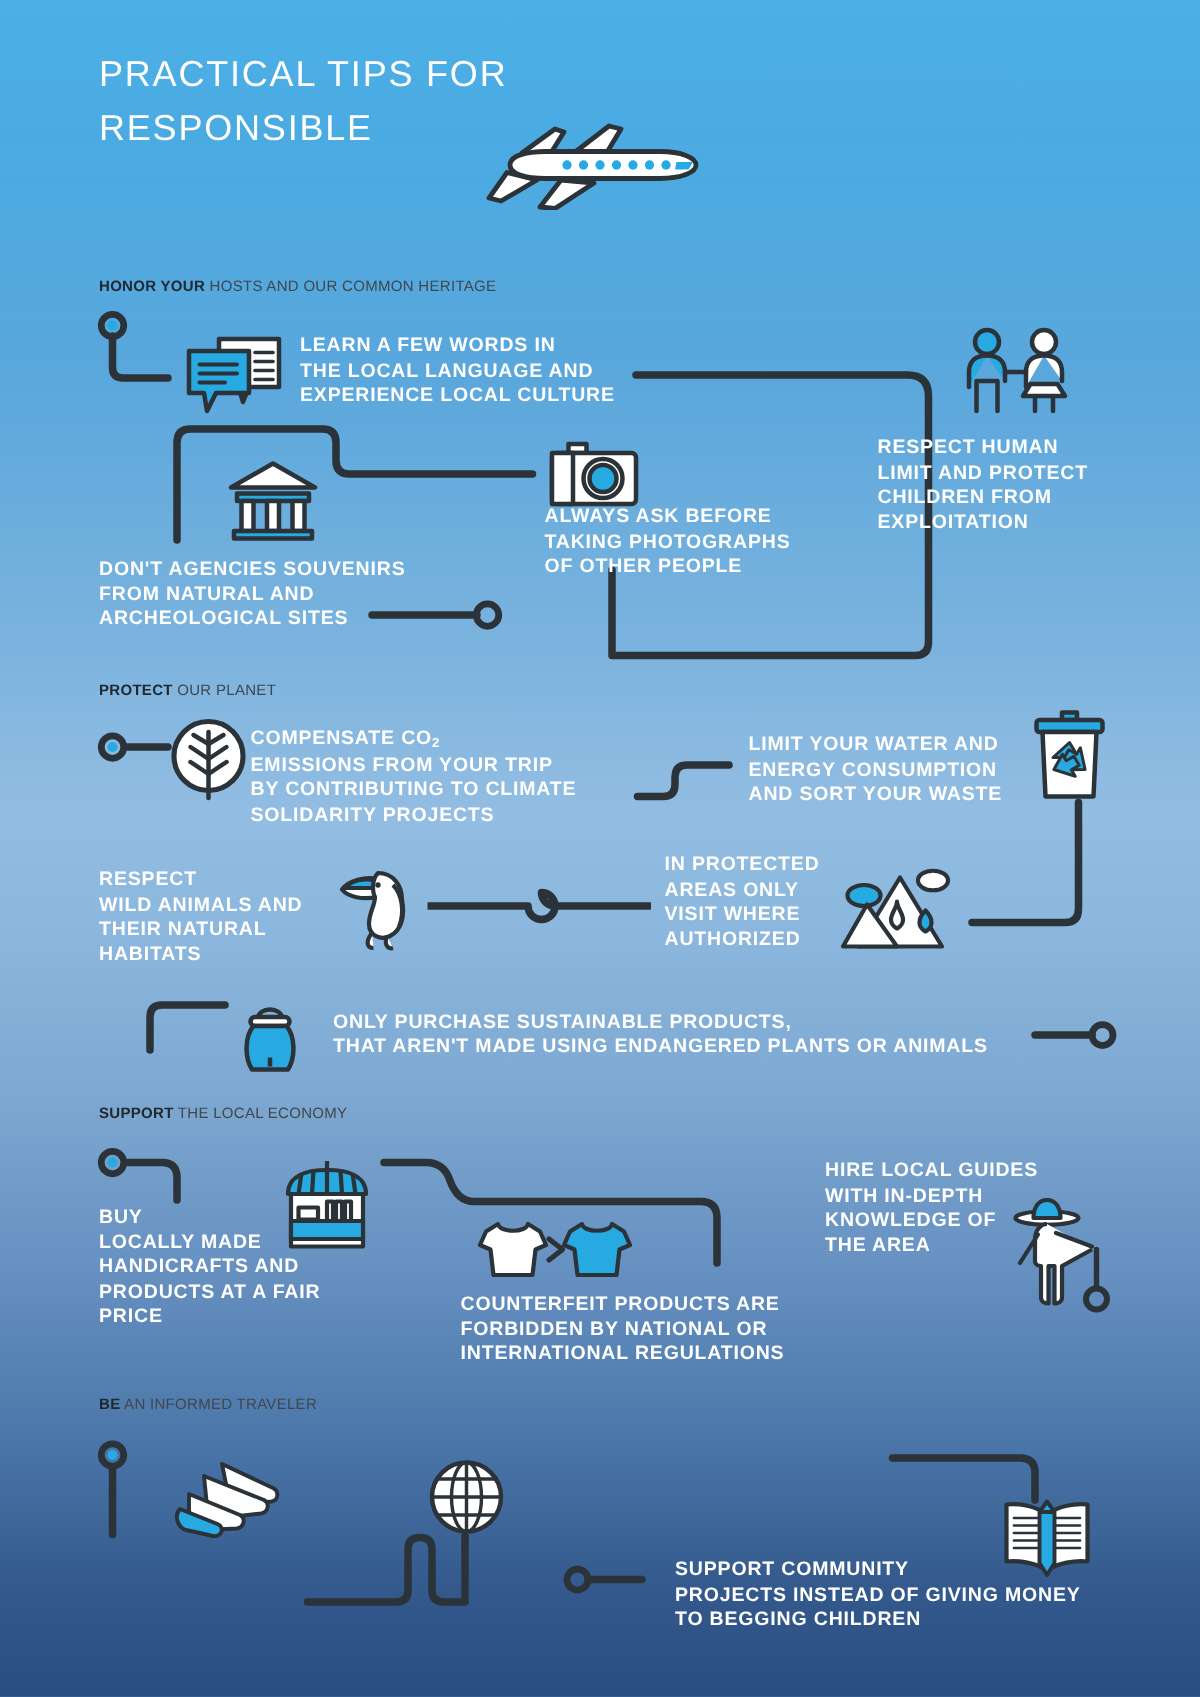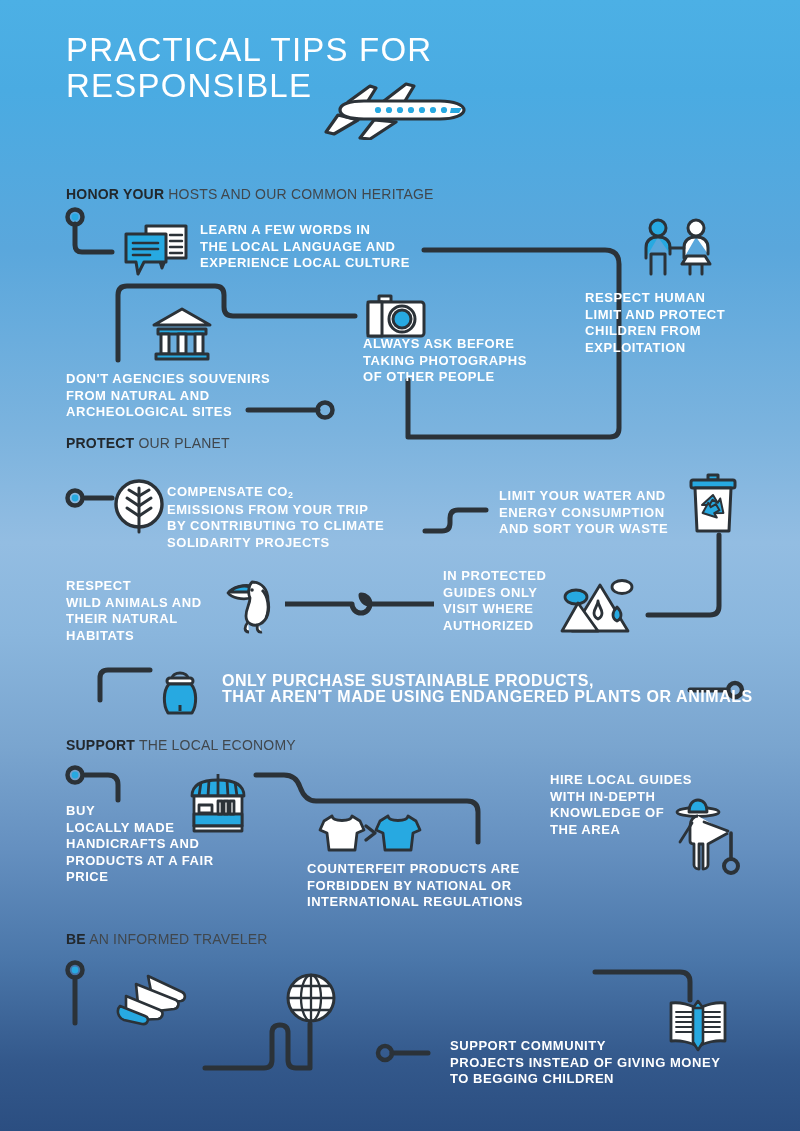--- a/index.html
+++ b/index.html
@@ -22,45 +22,45 @@
       #7aa5cf 66%,
       #6590c0 75%,
       #4a76a9 85%,
       #33588b 94%,
       #2b4e81 100%);
   }
 
   
   #title{
     position:absolute;left:66px;top:32px;width:420px;
-    font-size:33px;line-height:36px;font-weight:normal;
+    font-size:24px;line-height:36px;font-weight:normal;
     letter-spacing:1.2px;color:#ffffff;
   }
   #plane{ position:absolute; left:318px; top:80px; }
 
   
   .sec-head{
     position:absolute;
-    font-size:14px;letter-spacing:.2px;
+    font-size:10px;letter-spacing:.2px;
     white-space:nowrap;
   }
   .sec-head b{ font-weight:bold; color:#22282d; }
   .sec-head span{ font-weight:normal; color:#40474d; }
 
   
   .tip{
     position:absolute;
     font-weight:bold;
     font-size:13px;
     line-height:16.5px;
     letter-spacing:.55px;
     color:#ffffff;
     white-space:pre-line;
   }
-  .tip.small{ font-size:16px; line-height:15.5px; }
+  .tip.small{ font-size:13px; line-height:15.5px; }
   sub{ font-size:.68em; vertical-align:baseline; position:relative; top:.28em; }
 
   
   #lines{ position:absolute;left:0;top:0;width:800px;height:1131px; }
   .ln{ fill:none; stroke:#2b3238; stroke-width:5; stroke-linecap:round; stroke-linejoin:round;}
   .ln2{ fill:none; stroke:#2b3238; stroke-width:5; stroke-linecap:butt; stroke-linejoin:round;}
 
   .icon{ position:absolute; }
 </style>
 </head>
@@ -190,21 +190,21 @@
       <rect x="3" y="8" width="56" height="34" rx="3" fill="#fff"></rect>
       <rect x="3" y="8" width="14" height="34" fill="#fff"></rect>
       <circle cx="37" cy="25" r="13" fill="#fff"></circle>
       <circle cx="37" cy="25" r="9" fill="#27a9e1"></circle>
     </g>
   </svg>
   <div class="tip" style="left:363px;top:336px">ALWAYS ASK BEFORE
 TAKING PHOTOGRAPHS
 OF OTHER PEOPLE</div>
 
-  <div class="sec-head" style="left:66px;top:435px">
+  <div class="sec-head" style="left:66px;top:455px">
     <b>PROTECT</b><span> OUR PLANET</span>
   </div>
 
   <svg class="icon" style="left:113px;top:478px" width="52" height="58" viewBox="0 0 52 58">
     <circle cx="26" cy="26" r="23" fill="#fff" stroke="#2b3238" stroke-width="3.4"></circle>
     <g stroke="#2b3238" stroke-width="3" stroke-linecap="round">
       <path d="M26 10 L26 54"></path>
       <path d="M26 18 L16 12 M26 18 L36 12"></path>
       <path d="M26 28 L14 20 M26 28 L38 20"></path>
       <path d="M26 38 L14 30 M26 38 L38 30"></path>
@@ -250,21 +250,21 @@
     <g stroke="#2b3238" stroke-width="2.8" stroke-linejoin="round">
       <ellipse cx="16" cy="22" rx="11" ry="7" fill="#27a9e1"></ellipse>
       <ellipse cx="62" cy="12" rx="10" ry="6.5" fill="#fff"></ellipse>
       <path d="M40 10 L68 56 H12 Z" fill="#fff"></path>
       <path d="M18 28 L38 56 H2 Z" fill="#fff"></path>
       <path d="M34 38 C34 34 38 30 38 26 C38 30 42 34 42 38 C42 42 38 44 38 44 C38 44 34 42 34 38 Z" fill="#fff"></path>
       <path d="M53 40 C53 36 57 32 57 32 C57 32 61 36 61 40 C61 44 57 46 57 46 C57 46 53 44 53 40 Z" fill="#27a9e1"></path>
     </g>
   </svg>
   <div class="tip" style="left:443px;top:568px">IN PROTECTED
-GUIDES ONLY
+AREAS ONLY
 VISIT WHERE
 AUTHORIZED</div>
 
   <svg class="icon" style="left:158px;top:667px" width="44" height="50" viewBox="0 0 44 50">
     <g stroke="#2b3238" stroke-width="3" stroke-linejoin="round">
       <path d="M14 12 C14 4 30 4 30 12" fill="none"></path>
       <rect x="9" y="11" width="26" height="6" rx="3" fill="#fff"></rect>
       <path d="M11 17 C5 24 5 38 10 46 H34 C39 38 39 24 33 17 Z" fill="#27a9e1"></path>
       <path d="M22 38 L22 44" fill="none"></path>
     </g>

